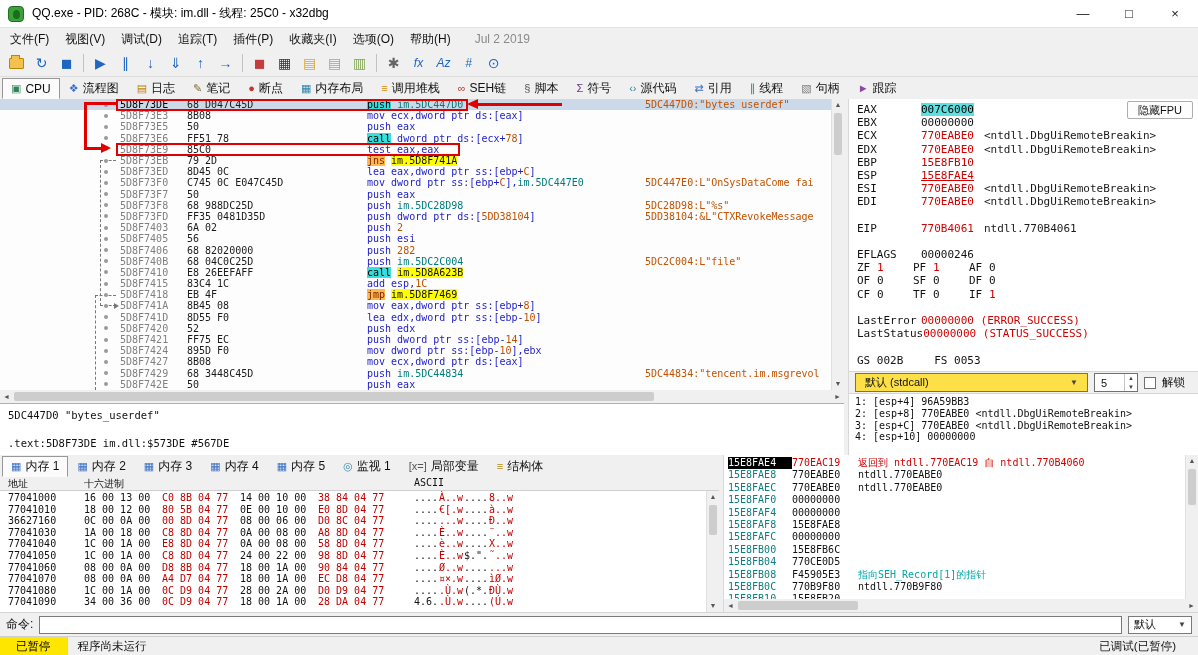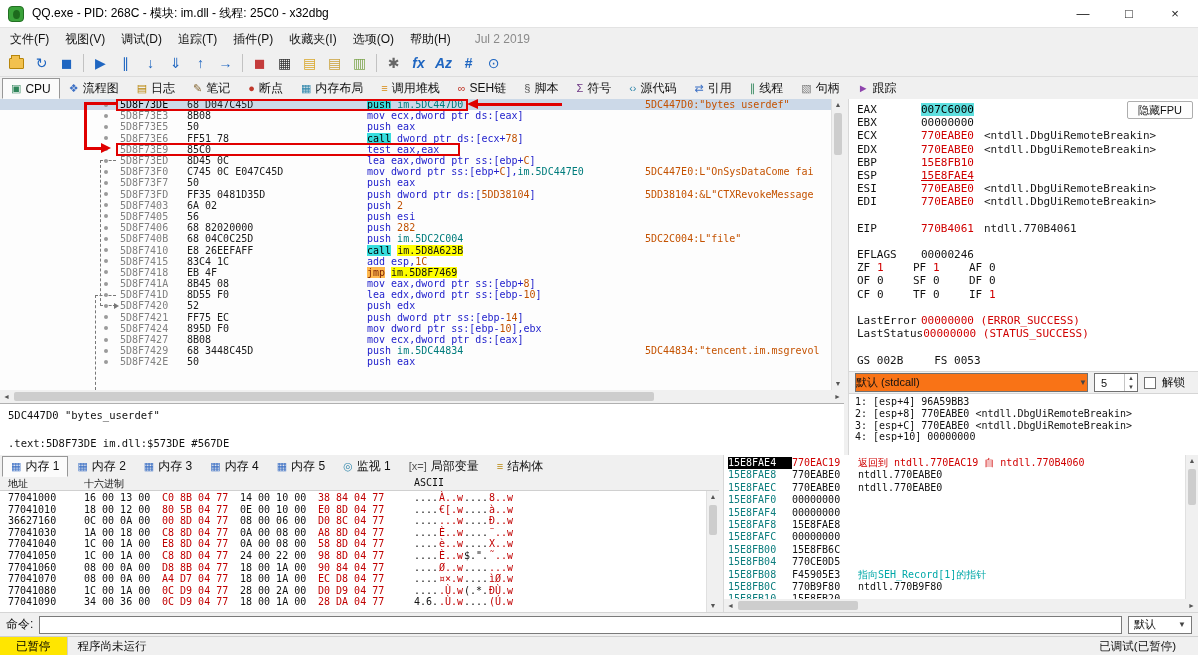--- a/index.html
+++ b/index.html
@@ -13,21 +13,21 @@
 #title-text{font-size:12px;color:#000}
 #win-controls{margin-left:auto;display:flex;height:28px}
 .win-btn{width:46px;display:flex;align-items:center;justify-content:center;font-size:13px;color:#222}
 
 #menubar{height:22px;display:flex;align-items:center;background:#f0f0f0;padding-left:2px}
 .menu-item{padding:10px 8px}
 #menu-date{color:#8a8a8a;margin-left:16px}
 
 #toolbar{height:27px;display:flex;align-items:center;background:#f0f0f0;padding:0 4px;border-bottom:1px solid #ddd}
 .tb{width:25px;height:23px;display:flex;align-items:center;justify-content:center;font-size:14px;border:1px solid transparent;border-radius:2px}
-.tb.small{font-size:14px;font-style:italic;font-weight:bold}
+.tb.small{font-size:12px;font-style:italic;font-weight:normal}
 .tb-sep{width:1px;height:18px;background:#c2c2c2;margin:0 4px}
 .folder-ic{width:15px;height:11px;background:#f2c14e;border:1px solid #b8860b;border-radius:1px;position:relative}
 .folder-ic::before{content:"";position:absolute;top:-4px;left:1px;width:7px;height:3px;background:#f2c14e;border:1px solid #b8860b;border-bottom:none}
 
 #tabbar,#bottom-tabs{height:22px;display:flex;align-items:flex-end;background:#f0f0f0;padding-left:2px}
 .tab{height:21px;display:flex;align-items:center;gap:4px;padding:0 8px;white-space:nowrap;border:1px solid transparent}
 .tab.sel{background:#fbfbfb;border:1px solid #979797;border-bottom-color:#fbfbfb}
 .tab-ic{font-size:11px;line-height:1}
 
 #main{display:flex;height:356px;background:#fff}
@@ -71,21 +71,21 @@
 #registers{height:272px;padding:4px 0 0 8px;font-family:"DejaVu Sans Mono",monospace;font-size:11px;overflow:hidden}
 .reg-row{height:13.2px;line-height:13.2px;white-space:pre}
 .rn{display:inline-block;min-width:64px}
 .rv.red{color:#d00000}
 .rv.hl{background:#5fe0e0;color:#000}
 .rv.ul{text-decoration:underline}
 .rnote{margin-left:10px;color:#1a1a1a}
 .fpair{display:inline-block;width:56px}
 .f1{color:#d00000}
 #conv-row{height:23px;background:#f0f0f0;border-top:1px solid #d5d5d5;border-bottom:1px solid #d5d5d5;display:flex;align-items:center;gap:6px;padding:0 6px}
-.combo{width:233px;height:19px;background:#f97316;border:1px solid #707070;display:flex;align-items:center;padding:0 0;font-size:11px}
+.combo{width:233px;height:19px;background:#fde047;border:1px solid #707070;display:flex;align-items:center;padding:0 9px;font-size:11px}
 .combo .dd{margin-left:auto;font-size:8px;color:#444}
 .spin{width:44px;height:19px;background:#fff;border:1px solid #707070;display:flex;align-items:center;padding-left:6px;font-size:11px;position:relative}
 .spin .ud{position:absolute;right:0;top:0;bottom:0;width:13px;border-left:1px solid #c5c5c5;display:flex;flex-direction:column;font-size:6px;color:#444}
 .spin .ud span{flex:1;display:flex;align-items:center;justify-content:center}
 .chkbox{width:12px;height:12px;border:1px solid #707070;background:#fff}
 #args{flex:1;background:#fff;font-family:"DejaVu Sans Mono",monospace;font-size:10px;line-height:11.8px;padding:2px 12px 0 6px;white-space:pre}
 
 #bottom{display:flex;height:157px;background:#fff}
 #mem-pane{width:719px;display:flex;flex-direction:column;background:#fff}
 #mem-header{height:14px;background:#f0f0f0;border-bottom:1px solid #d0d0d0;display:flex;font-family:"DejaVu Sans Mono",monospace;font-size:10px;color:#111}
@@ -288,23 +288,25 @@
   <div id="disasm-pane">
     <div id="disasm-view">
       <div class="jl" id="jl1"></div>
       <div class="jl" id="jl1-head"></div>
       <div class="jl" id="jl2" able="false"></div>
       <div class="drow sel"><div class="c-gut"><span class="bp"></span></div><span class="c-addr">5D8F73DE</span><span class="c-bytes">68 D047C45D</span><span class="c-instr"><span class="tk mnc">push</span><span class="tk "> </span><span class="tk symu">im.5DC447D0</span></span><span class="c-com">5DC447D0:"bytes_userdef"</span></div>
         <div class="drow"><div class="c-gut"><span class="bp"></span></div><span class="c-addr">5D8F73E3</span><span class="c-bytes">8B08</span><span class="c-instr"><span class="tk ">mov ecx,dword ptr ds:[eax]</span></span><span class="c-com"></span></div>
         <div class="drow"><div class="c-gut"><span class="bp"></span></div><span class="c-addr">5D8F73E5</span><span class="c-bytes">50</span><span class="c-instr"><span class="tk ">push eax</span></span><span class="c-com"></span></div>
         <div class="drow"><div class="c-gut"><span class="bp"></span></div><span class="c-addr">5D8F73E6</span><span class="c-bytes">FF51 78</span><span class="c-instr"><span class="tk mnc">call</span><span class="tk "> dword ptr ds:[ecx+</span><span class="tk num">78</span><span class="tk ">]</span></span><span class="c-com"></span></div>
         <div class="drow"><div class="c-gut"><span class="bp"></span></div><span class="c-addr">5D8F73E9</span><span class="c-bytes">85C0</span><span class="c-instr"><span class="tk ">test eax,eax</span></span><span class="c-com"></span></div>
+        <div class="drow"><div class="c-gut"><span class="bp"></span></div><span class="c-addr">5D8F73EB</span><span class="c-bytes">79 2D</span><span class="c-instr"><span class="tk mnj">jns</span><span class="tk "> </span><span class="tk symy">im.5D8F741A</span></span><span class="c-com"></span></div>
         <div class="drow"><div class="c-gut"><span class="bp"></span></div><span class="c-addr">5D8F73ED</span><span class="c-bytes">8D45 0C</span><span class="c-instr"><span class="tk ">lea eax,dword ptr ss:[ebp+</span><span class="tk num">C</span><span class="tk ">]</span></span><span class="c-com"></span></div>
         <div class="drow"><div class="c-gut"><span class="bp"></span></div><span class="c-addr">5D8F73F0</span><span class="c-bytes">C745 0C E047C45D</span><span class="c-instr"><span class="tk ">mov dword ptr ss:[ebp+</span><span class="tk num">C</span><span class="tk ">],</span><span class="tk sym">im.5DC447E0</span></span><span class="c-com">5DC447E0:L"OnSysDataCome fai</span></div>
         <div class="drow"><div class="c-gut"><span class="bp"></span></div><span class="c-addr">5D8F73F7</span><span class="c-bytes">50</span><span class="c-instr"><span class="tk ">push eax</span></span><span class="c-com"></span></div>
+        <div class="drow"><div class="c-gut"><span class="bp"></span></div><span class="c-addr">5D8F73F8</span><span class="c-bytes">68 988DC25D</span><span class="c-instr"><span class="tk ">push </span><span class="tk sym">im.5DC28D98</span></span><span class="c-com">5DC28D98:L"%s"</span></div>
         <div class="drow"><div class="c-gut"><span class="bp"></span></div><span class="c-addr">5D8F73FD</span><span class="c-bytes">FF35 0481D35D</span><span class="c-instr"><span class="tk ">push dword ptr ds:[</span><span class="tk num">5DD38104</span><span class="tk ">]</span></span><span class="c-com">5DD38104:&amp;L"CTXRevokeMessage</span></div>
         <div class="drow"><div class="c-gut"><span class="bp"></span></div><span class="c-addr">5D8F7403</span><span class="c-bytes">6A 02</span><span class="c-instr"><span class="tk ">push </span><span class="tk num">2</span></span><span class="c-com"></span></div>
         <div class="drow"><div class="c-gut"><span class="bp"></span></div><span class="c-addr">5D8F7405</span><span class="c-bytes">56</span><span class="c-instr"><span class="tk ">push esi</span></span><span class="c-com"></span></div>
         <div class="drow"><div class="c-gut"><span class="bp"></span></div><span class="c-addr">5D8F7406</span><span class="c-bytes">68 82020000</span><span class="c-instr"><span class="tk ">push </span><span class="tk num">282</span></span><span class="c-com"></span></div>
         <div class="drow"><div class="c-gut"><span class="bp"></span></div><span class="c-addr">5D8F740B</span><span class="c-bytes">68 04C0C25D</span><span class="c-instr"><span class="tk ">push </span><span class="tk sym">im.5DC2C004</span></span><span class="c-com">5DC2C004:L"file"</span></div>
         <div class="drow"><div class="c-gut"><span class="bp"></span></div><span class="c-addr">5D8F7410</span><span class="c-bytes">E8 26EEFAFF</span><span class="c-instr"><span class="tk mnc">call</span><span class="tk "> </span><span class="tk symy">im.5D8A623B</span></span><span class="c-com"></span></div>
         <div class="drow"><div class="c-gut"><span class="bp"></span></div><span class="c-addr">5D8F7415</span><span class="c-bytes">83C4 1C</span><span class="c-instr"><span class="tk ">add esp,</span><span class="tk num">1C</span></span><span class="c-com"></span></div>
         <div class="drow"><div class="c-gut"><span class="bp"></span></div><span class="c-addr">5D8F7418</span><span class="c-bytes">EB 4F</span><span class="c-instr"><span class="tk mnj">jmp</span><span class="tk "> </span><span class="tk symy">im.5D8F7469</span></span><span class="c-com"></span></div>
         <div class="drow"><div class="c-gut"><span class="bp"></span></div><span class="c-addr">5D8F741A</span><span class="c-bytes">8B45 08</span><span class="c-instr"><span class="tk ">mov eax,dword ptr ss:[ebp+</span><span class="tk num">8</span><span class="tk ">]</span></span><span class="c-com"></span></div>
         <div class="drow"><div class="c-gut"><span class="bp"></span></div><span class="c-addr">5D8F741D</span><span class="c-bytes">8D55 F0</span><span class="c-instr"><span class="tk ">lea edx,dword ptr ss:[ebp-</span><span class="tk num">10</span><span class="tk ">]</span></span><span class="c-com"></span></div>

